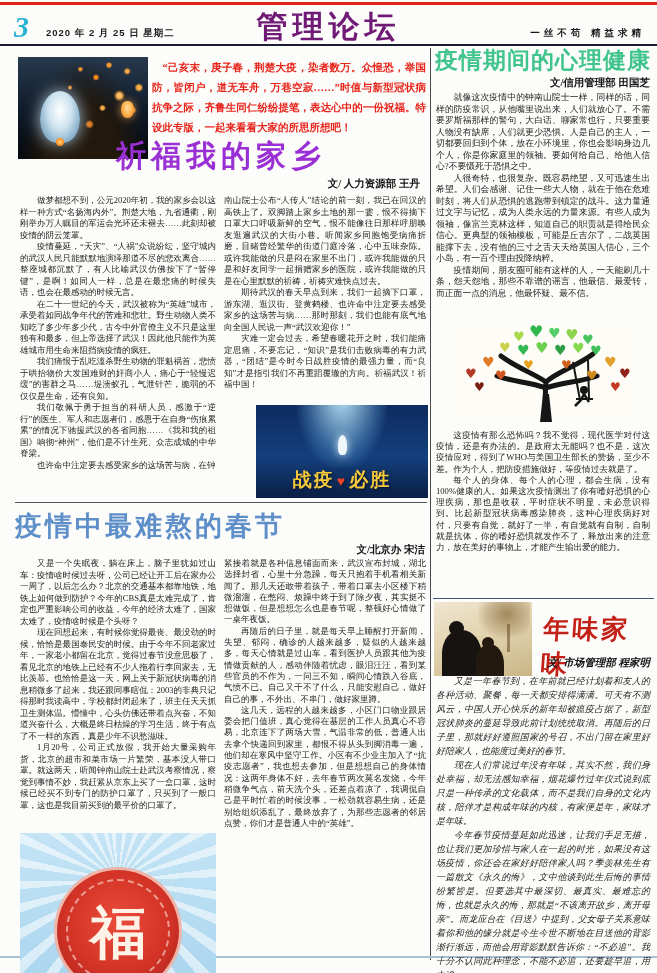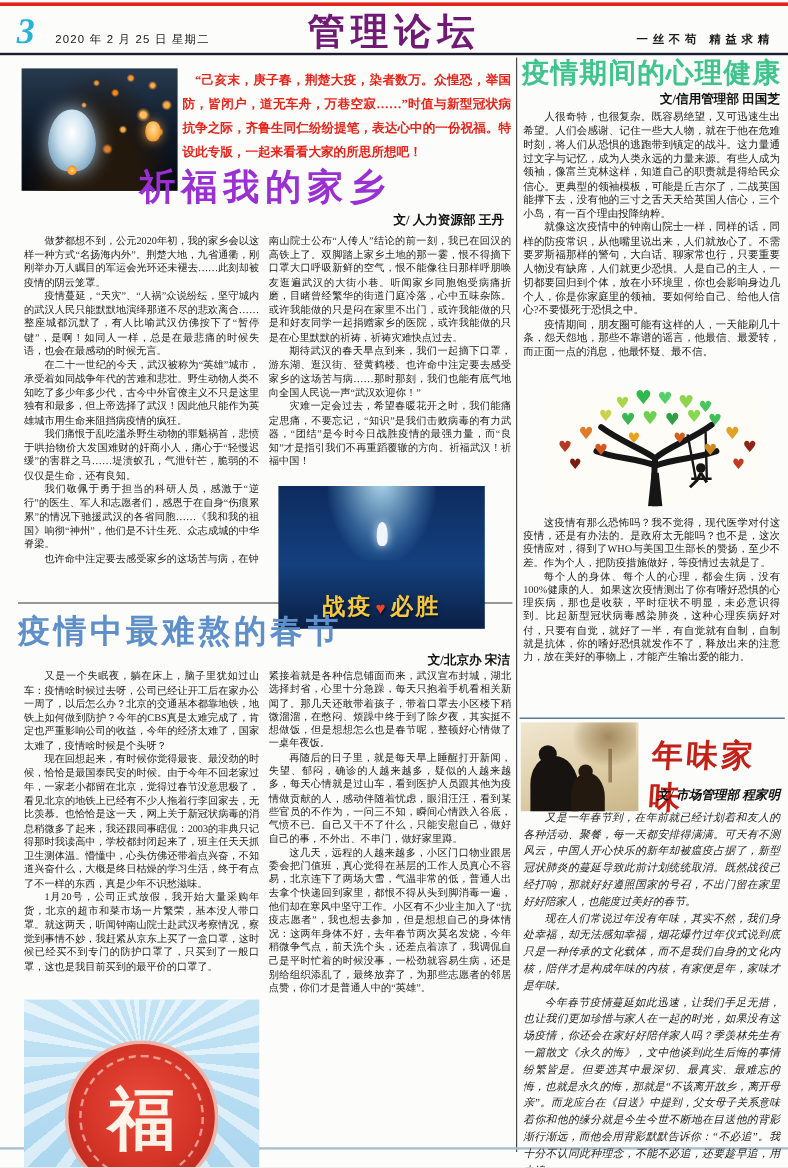--- a/index.html
+++ b/index.html
@@ -6,21 +6,21 @@
   html,body { background:#e9e9e6; }
   #page {
     position:relative; width:657px; height:973px; margin:0 auto;
     background:#fcfcfa; overflow:hidden;
     font-family:"Liberation Serif","DejaVu Serif",serif; color:#222;
   }
   
   .rule-top { position:absolute; left:0; top:2px; width:657px; height:3px; background:#e2231a; }
   .rule-header { position:absolute; left:0; top:44px; width:657px; height:2px; background:#1c1c30; }
   .page-num { position:absolute; left:14px; top:10px; font-size:30px; font-weight:bold; font-style:italic; color:#29b3d4; }
-  .page-date { position:absolute; left:46px; top:27px; font-size:9.5px; font-weight:normal; letter-spacing:1px; color:#1a1a1a; font-family:"Liberation Sans",sans-serif; }
+  .page-date { position:absolute; left:46px; top:27px; font-size:9.5px; font-weight:bold; letter-spacing:1px; color:#1a1a1a; font-family:"Liberation Sans",sans-serif; }
   .masthead { position:absolute; left:0; top:6px; width:657px; text-align:center; font-size:31px; font-weight:bold; color:#701a75; letter-spacing:5px; }
   .motto { position:absolute; right:12px; top:27px; font-size:9.5px; font-weight:bold; letter-spacing:4px; color:#1a1a1a; font-family:"Liberation Sans",sans-serif; }
   
   .v-divider { position:absolute; left:430px; top:48px; width:1px; height:912px; background:#4a4a4a; }
   .rule-a1 { position:absolute; left:15px; top:502px; width:412px; height:1px; background:#555; }
   .rule-a2 { position:absolute; left:433px; top:598px; width:221px; height:1px; background:#39597c; }
   .rule-bottom { position:absolute; left:0; top:956px; width:657px; height:2px; background:#a9bfd0; }
   
   .byline { font-size:10.5px; font-weight:bold; color:#111; }
   .bodycol p { text-indent:2em; text-align:justify; }
@@ -53,21 +53,21 @@
   .big-lantern { position:absolute; left:22px; top:34px; width:40px; height:52px;
     background:radial-gradient(ellipse at 50% 38%, #ffffff 0%, #cfe4f0 40%, #7fa8c4 78%, #4e7693 100%);
     border-radius:50% 50% 42% 42%/55% 55% 45% 45%;
     box-shadow:0 0 16px rgba(190,225,255,.85); }
   .big-lantern::after { content:""; position:absolute; left:50%; bottom:-3px; width:8px; height:8px; margin-left:-4px;
     background:radial-gradient(circle,#ffd27a 0%,#ff8c1a 70%,transparent 100%); border-radius:50%; }
   .mid-lantern { position:absolute; right:14px; top:44px; width:13px; height:17px;
     background:radial-gradient(ellipse at 50% 40%,#ffe0a0 0%,#ffae45 55%,#c96a12 100%);
     border-radius:45%; box-shadow:0 0 9px rgba(255,170,70,.8); }
   
-  .img-poster { position:absolute; left:232px; top:405px; width:172px; height:119px; overflow:hidden;
+  .img-poster { position:absolute; left:256px; top:405px; width:172px; height:93px; overflow:hidden;
     background:linear-gradient(180deg,#0e2b5e 0%,#14407e 55%,#0a1f44 100%); }
   .poster-beam { position:absolute; left:50%; top:-10px; width:90px; height:72px; transform:translateX(-50%);
     background:radial-gradient(ellipse at 50% 0,rgba(195,238,255,.95) 0%,rgba(120,190,235,.3) 55%,transparent 75%); }
   .poster-figure { position:absolute; left:50%; top:30px; width:9px; height:20px; margin-left:-4px;
     background:#eef6fb; border-radius:50% 50% 35% 35%; box-shadow:0 0 8px rgba(225,245,255,.9); }
   .poster-title { position:absolute; left:0; bottom:5px; width:100%; text-align:center;
     color:#f6c83b; font-weight:bold; font-size:19px; letter-spacing:2px; text-shadow:1px 1px 2px #00112e;
     font-family:"Liberation Sans",sans-serif; }
   .poster-title .hrt { color:#e8452a; font-size:14px; padding:0 2px; }
   
@@ -170,22 +170,22 @@
 
   <div class="img-fu">
     <div class="fu-circle">
       <div class="fu-char">福</div>
     </div>
   </div>
 
   <div class="a2-title">疫情期间的心理健康</div>
   <div class="a2-byline byline">文/信用管理部  田国芝</div>
   <div class="colR a2-b1 bodycol">
+    <p>就像这次疫情中的钟南山院士一样，同样的话，同样的防疫常识，从他嘴里说出来，人们就放心了。不需要罗斯福那样的警句，大白话、聊家常也行，只要重要人物没有缺席，人们就更少恐惧。人是自己的主人，一切都要回归到个体，放在小环境里，你也会影响身边几个人，你是你家庭里的领袖。要如何给自己、给他人信心?不要慑死于恐惧之中。</p>
     <p>人很奇特，也很复杂。既容易绝望，又可迅速生出希望。人们会感谢、记住一些大人物，就在于他在危难时刻，将人们从恐惧的逃跑带到镇定的战斗。这力量通过文字与记忆，成为人类永远的力量来源。有些人成为领袖，像富兰克林这样，知道自己的职责就是得给民众信心。更典型的领袖模板，可能是丘吉尔了，二战英国能撑下去，没有他的三寸之舌天天给英国人信心，三个小岛，有一百个理由投降纳粹。</p>
-    <p>就像这次疫情中的钟南山院士一样，同样的话，同样的防疫常识，从他嘴里说出来，人们就放心了。不需要罗斯福那样的警句，大白话、聊家常也行，只要重要人物没有缺席，人们就更少恐惧。人是自己的主人，一切都要回归到个体，放在小环境里，你也会影响身边几个人，你是你家庭里的领袖。要如何给自己、给他人信心?不要慑死于恐惧之中。</p>
     <p>疫情期间，朋友圈可能有这样的人，一天能刷几十条，怨天怨地，那些不靠谱的谣言，他最信、最爱转，而正面一点的消息，他最怀疑、最不信。</p>
   </div>
 
   <div class="img-tree">
     <svg viewBox="0 0 182 98">
       <path d="M91 98 C90 80 90 68 91 58 C80 50 62 44 46 32 M91 58 C102 48 122 42 138 30 M91 64 C76 58 58 58 42 52 M91 64 C108 58 126 58 142 52" stroke="#161616" stroke-width="5" fill="none" stroke-linecap="round"></path>
       <path d="M85 98 L97 98 L94 70 L88 70 Z" fill="#161616"></path>
       <path d="M118 38 L125 76 M133 36 L134 74 M121 75 L138 75" stroke="#161616" stroke-width="2" fill="none"></path>
       <circle cx="129" cy="66" r="4" fill="#161616"></circle>
       <path d="M129 70 L126 76 L120 82 M129 70 L134 78" stroke="#161616" stroke-width="2.5" fill="none"></path>
@@ -219,19 +219,19 @@
   </div>
 
   <div class="img-family">
     <div class="fam-tree"></div>
     <div class="fam-parent"></div>
     <div class="fam-child"></div>
   </div>
   <div class="a4-title">年味家味</div>
   <div class="a4-byline byline">文/ 市场管理部  程家明</div>
   <div class="colR a4-body bodycol">
-    <p>又是一年春节到，在年前就已经计划着和友人的各种活动、聚餐，每一天都安排得满满。可天有不测风云，中国人开心快乐的新年却被瘟疫占据了，新型冠状肺炎的蔓延导致此前计划统统取消。既然战役已经打响，那就好好遵照国家的号召，不出门留在家里好好陪家人，也能度过美好的春节。</p>
+    <p>又是一年春节到，在年前就已经计划着和友人的各种活动、聚餐，每一天都安排得满满。可天有不测风云，中国人开心快乐的新年却被瘟疫占据了，新型冠状肺炎的蔓延导致此前计划统统取消。再随后的日子里，那就好好遵照国家的号召，不出门留在家里好好陪家人，也能度过美好的春节。</p>
     <p>现在人们常说过年没有年味，其实不然，我们身处幸福，却无法感知幸福，烟花爆竹过年仪式说到底只是一种传承的文化载体，而不是我们自身的文化内核，陪伴才是构成年味的内核，有家便是年，家味才是年味。</p>
     <p>今年春节疫情蔓延如此迅速，让我们手足无措，也让我们更加珍惜与家人在一起的时光，如果没有这场疫情，你还会在家好好陪伴家人吗？季羡林先生有一篇散文《永久的悔》，文中他谈到此生后悔的事情纷繁皆是。但要选其中最深切、最真实、最难忘的悔，也就是永久的悔，那就是“不该离开故乡，离开母亲”。而龙应台在《目送》中提到，父女母子关系意味着你和他的缘分就是今生今世不断地在目送他的背影渐行渐远，而他会用背影默默告诉你：“不必追”。我十分不认同此种理念，不能不必追，还要趁早追，用力追。</p>
 
   </div>
 
 </div>
 
 </body></html>

